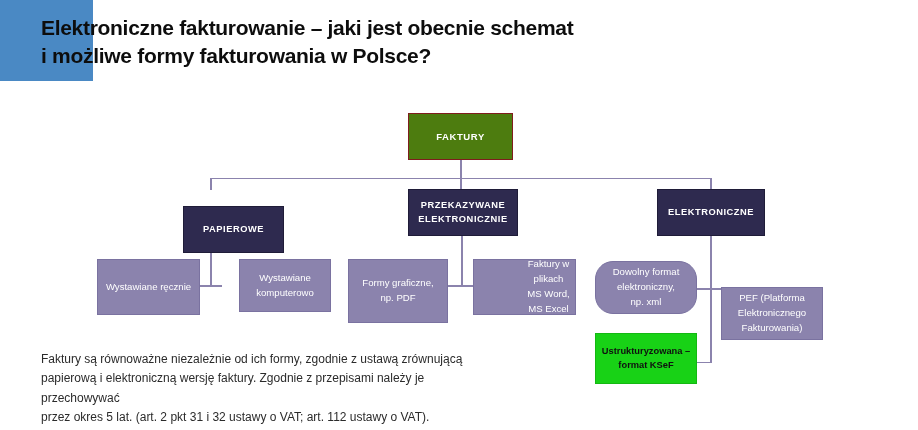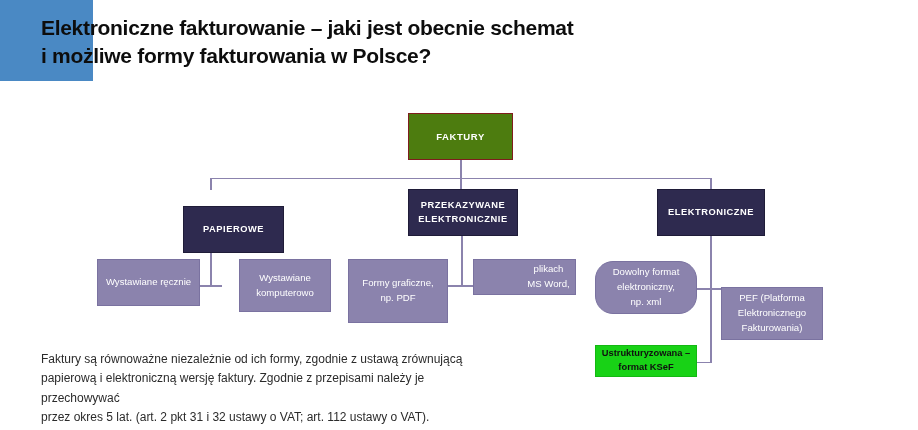--- a/index.html
+++ b/index.html
@@ -143,52 +143,52 @@
 
   <div class="node node-cat" style="left:408px; top:189px; width:110px; height:47px;">
     <span>PRZEKAZYWANE
 ELEKTRONICZNIE</span>
   </div>
 
   <div class="node node-cat" style="left:657px; top:189px; width:108px; height:47px;">
     <span>ELEKTRONICZNE</span>
   </div>
 
-  <div class="node node-leaf" style="left:97px; top:259px; width:103px; height:47px;">
+  <div class="node node-leaf" style="left:97px; top:259px; width:103px; height:56px;">
     <span>Wystawiane ręcznie</span>
   </div>
 
   <div class="node node-leaf" style="left:239px; top:259px; width:92px; height:53px;">
     <span>Wystawiane
 komputerowo</span>
   </div>
 
   <div class="node node-leaf" style="left:348px; top:259px; width:100px; height:64px;">
     <span>Formy graficzne,
 np. PDF</span>
   </div>
 
-  <div class="node node-leaf" style="left:473px; top:259px; width:103px; height:36px;padding-left:48px;">
+  <div class="node node-leaf" style="left:473px; top:259px; width:103px; height:56px;padding-left:48px;">
     <span>Faktury w plikach
 MS Word, MS Excel</span>
   </div>
 
   <div class="node node-leaf" style="left:595px; top:261px; width:102px; height:53px;border-radius:18px;">
     <span>Dowolny format
 elektroniczny,
 np. xml</span>
   </div>
 
   <div class="node node-leaf" style="left:721px; top:261px; width:102px; height:53px;margin-top:26px;">
     <span>PEF (Platforma
 Elektronicznego
 Fakturowania)</span>
   </div>
 
-  <div class="node node-ksef" style="left:595px; top:345px; width:102px; height:32px;">
+  <div class="node node-ksef" style="left:595px; top:333px; width:102px; height:51px;">
     <span>Ustrukturyzowana –
 format KSeF</span>
   </div>
 
   <div class="footnote">Faktury są równoważne niezależnie od ich formy, zgodnie z ustawą zrównującą
 papierową i elektroniczną wersję faktury. Zgodnie z przepisami należy je przechowywać
 przez okres 5 lat. (art. 2 pkt 31 i 32 ustawy o VAT; art. 112 ustawy o VAT).</div>
 
 </div>
 

